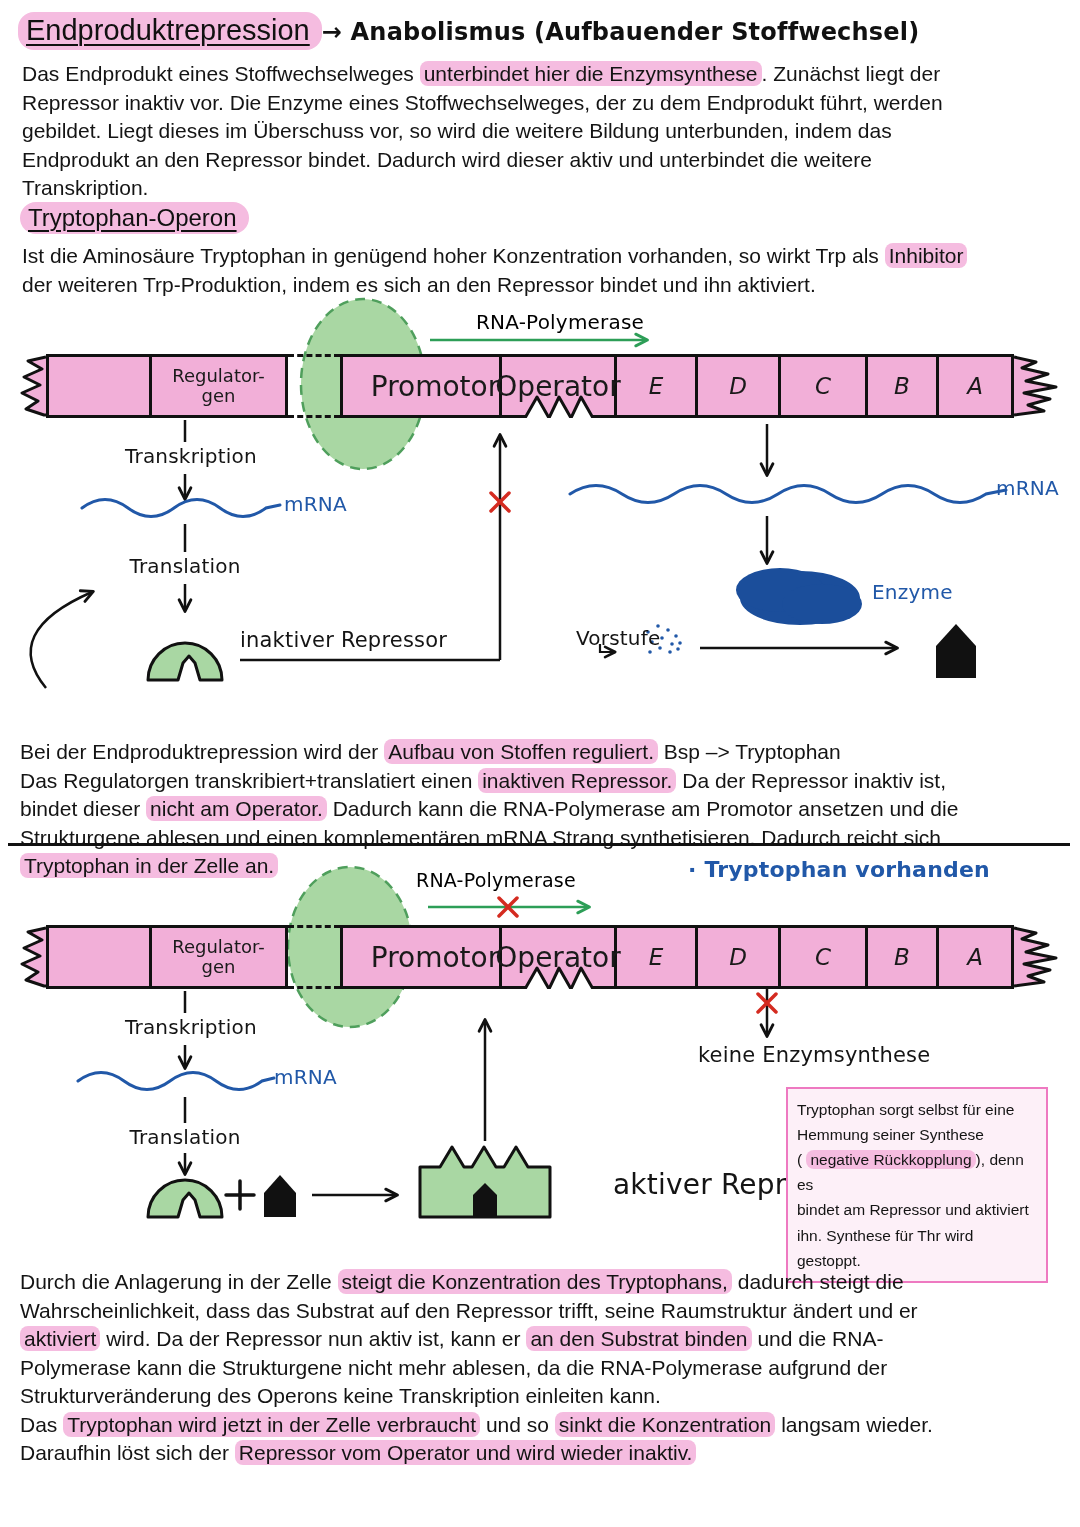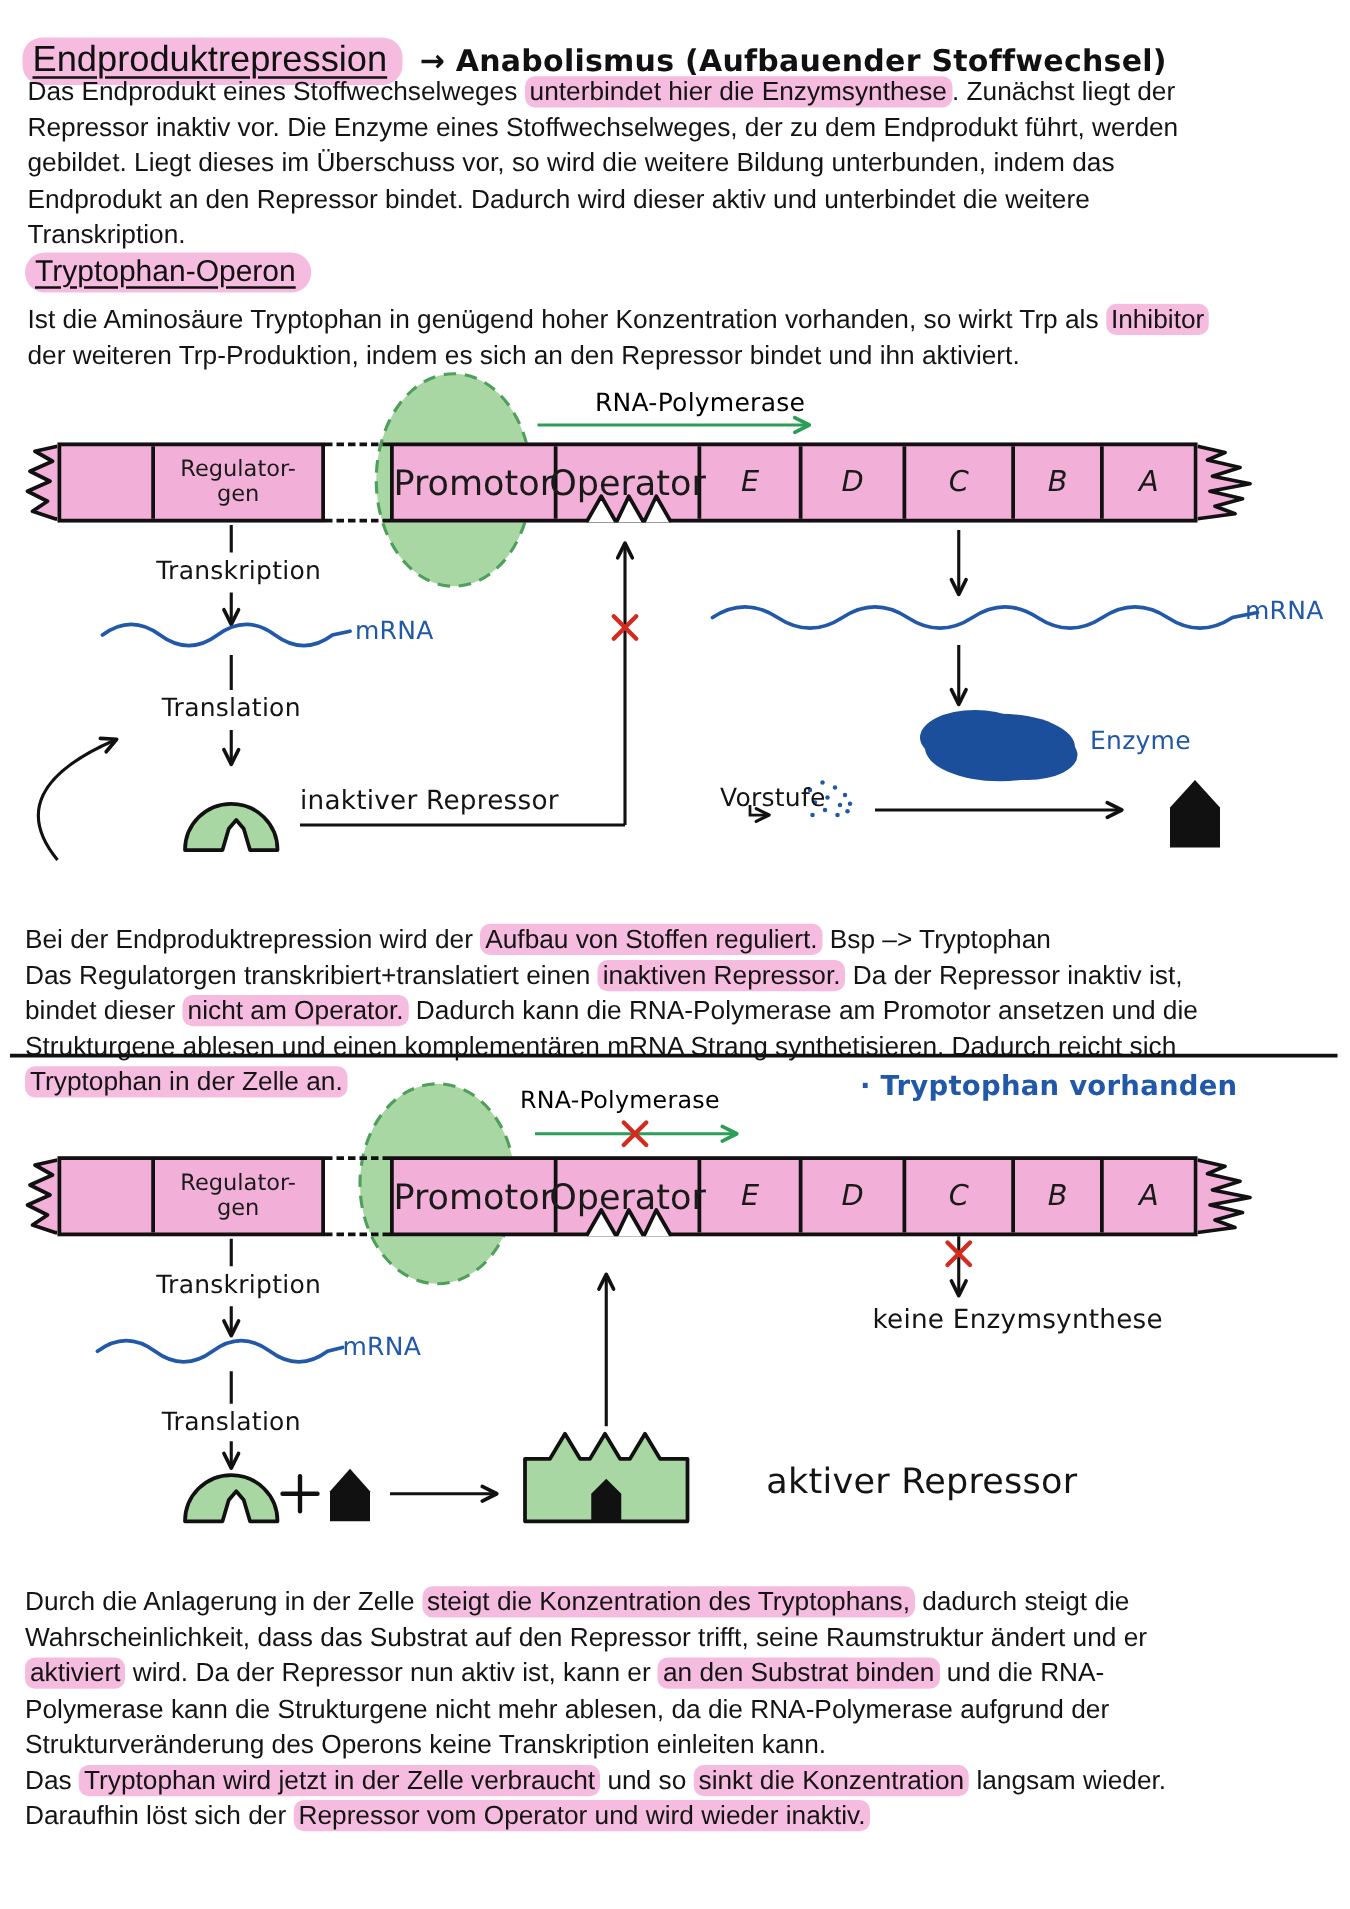--- a/index.html
+++ b/index.html
@@ -15,40 +15,40 @@
   .hand{font-family:"DejaVu Sans",sans-serif;letter-spacing:0.2px;}
   .hand-note{font-size:24px;font-weight:bold;}
   .blue{color:#2158a8;}
   .green-txt{color:#000000;}
   .annot{font-size:22px;font-weight:bold;color:#2158a8;}
   .dlabel{font-size:20px;color:#141414;}
   .dlabel-c{text-align:center;}
   .divider{position:absolute;left:8px;width:1062px;height:3px;background:#111;}
   
   .gene-bar{position:absolute;display:flex;align-items:stretch;height:64px;z-index:2;}
-  .bar-seg{display:flex;align-items:stretch;border:3px solid #111;background:#f2afd8;box-sizing:border-box;height:64px;}
+  .bar-seg{display:flex;align-items:stretch;border:3px solid #111;background:#f2afd8;box-sizing:border-box;height:64px;padding-left:28px;}
   .bar-gap{width:52px;height:64px;box-sizing:border-box;border-top:3px dashed #111;border-bottom:3px dashed #111;background:transparent;}
   .cell{display:flex;align-items:center;justify-content:center;border-left:3px solid #111;
         font-family:"DejaVu Sans",sans-serif;font-size:28px;color:#1a1a1a;box-sizing:content-box;}
   .cell.first{border-left:none;}
   .cell.reg{white-space:pre-line;text-align:center;font-size:18px;line-height:1.1;}
   .cell.letter{font-size:23px;font-style:italic;}
   .cell.operator{position:relative;}
   .notch{position:absolute;left:50%;transform:translateX(-50%);bottom:-3px;}
   .wavy{flex:0 0 auto;}
   
   .note-box{position:absolute;width:240px;background:#fdf0f8;border:2px solid #ee79c1;
             padding:8px 9px;font-size:15.5px;line-height:1.62;white-space:pre-wrap;color:#141414;}
 </style>
 </head>
 <body>
 
 <div class="page">
 
-  <div class="abs" style="left:18px;top:30px;display:flex;align-items:baseline;gap:14px;">
+  <div class="abs" style="left:18px;top:12px;display:flex;align-items:baseline;">
     <span class="pill h1">Endproduktrepression</span>
     <span class="hand hand-note">→ Anabolismus (Aufbauender Stoffwechsel)</span>
   </div>
   <p class="body-text abs" style="left:22px;top:60px;width:1032px;"><span>Das Endprodukt eines Stoffwechselweges </span><span class="hl">unterbindet hier die Enzymsynthese</span><span>. Zunächst liegt der
 Repressor inaktiv vor. Die Enzyme eines Stoffwechselweges, der zu dem Endprodukt führt, werden
 gebildet. Liegt dieses im Überschuss vor, so wird die weitere Bildung unterbunden, indem das
 Endprodukt an den Repressor bindet. Dadurch wird dieser aktiv und unterbindet die weitere
 Transkription.</span></p>
 
   <div class="abs" style="left:20px;top:204px;">
@@ -230,20 +230,25 @@
     </div>
 
     <div class="abs hand green-txt" style="left:416px;top:14px;font-size:19px;">RNA-Polymerase</div>
     <div class="abs hand annot" style="left:688px;top:2px;">· Tryptophan vorhanden</div>
     <div class="abs hand dlabel dlabel-c" style="left:125px;top:160px;width:120px;">Transkription</div>
     <div class="abs hand blue" style="left:274px;top:210px;font-size:20px;">mRNA</div>
     <div class="abs hand dlabel dlabel-c" style="left:129px;top:270px;width:112px;">Translation</div>
     <div class="abs hand dlabel" style="left:565px;top:313px;font-size:28px;margin-left:48px;">aktiver Repressor</div>
     <div class="abs hand dlabel" style="left:698px;top:188px;font-size:21px;">keine Enzymsynthese</div>
 
+    <div class="note-box" style="left:786px;top:232px;"><span>Tryptophan sorgt selbst für eine
+Hemmung seiner Synthese
+( </span><span class="hl">negative Rückkopplung</span><span>), denn es
+bindet am Repressor und aktiviert
+ihn. Synthese für Thr wird gestoppt.</span></div>
   </div>
 
   <p class="body-text abs" style="left:20px;top:1268px;width:1048px;"><span>Durch die Anlagerung in der Zelle </span><span class="hl">steigt die Konzentration des Tryptophans,</span><span> dadurch steigt die
 Wahrscheinlichkeit, dass das Substrat auf den Repressor trifft, seine Raumstruktur ändert und er
 </span><span class="hl">aktiviert</span><span> wird. Da der Repressor nun aktiv ist, kann er </span><span class="hl">an den Substrat binden</span><span> und die RNA-
 Polymerase kann die Strukturgene nicht mehr ablesen, da die RNA-Polymerase aufgrund der
 Strukturveränderung des Operons keine Transkription einleiten kann.
 Das </span><span class="hl">Tryptophan wird jetzt in der Zelle verbraucht</span><span> und so </span><span class="hl">sinkt die Konzentration</span><span> langsam wieder.
 Daraufhin löst sich der </span><span class="hl">Repressor vom Operator und wird wieder inaktiv.</span></p>
 

